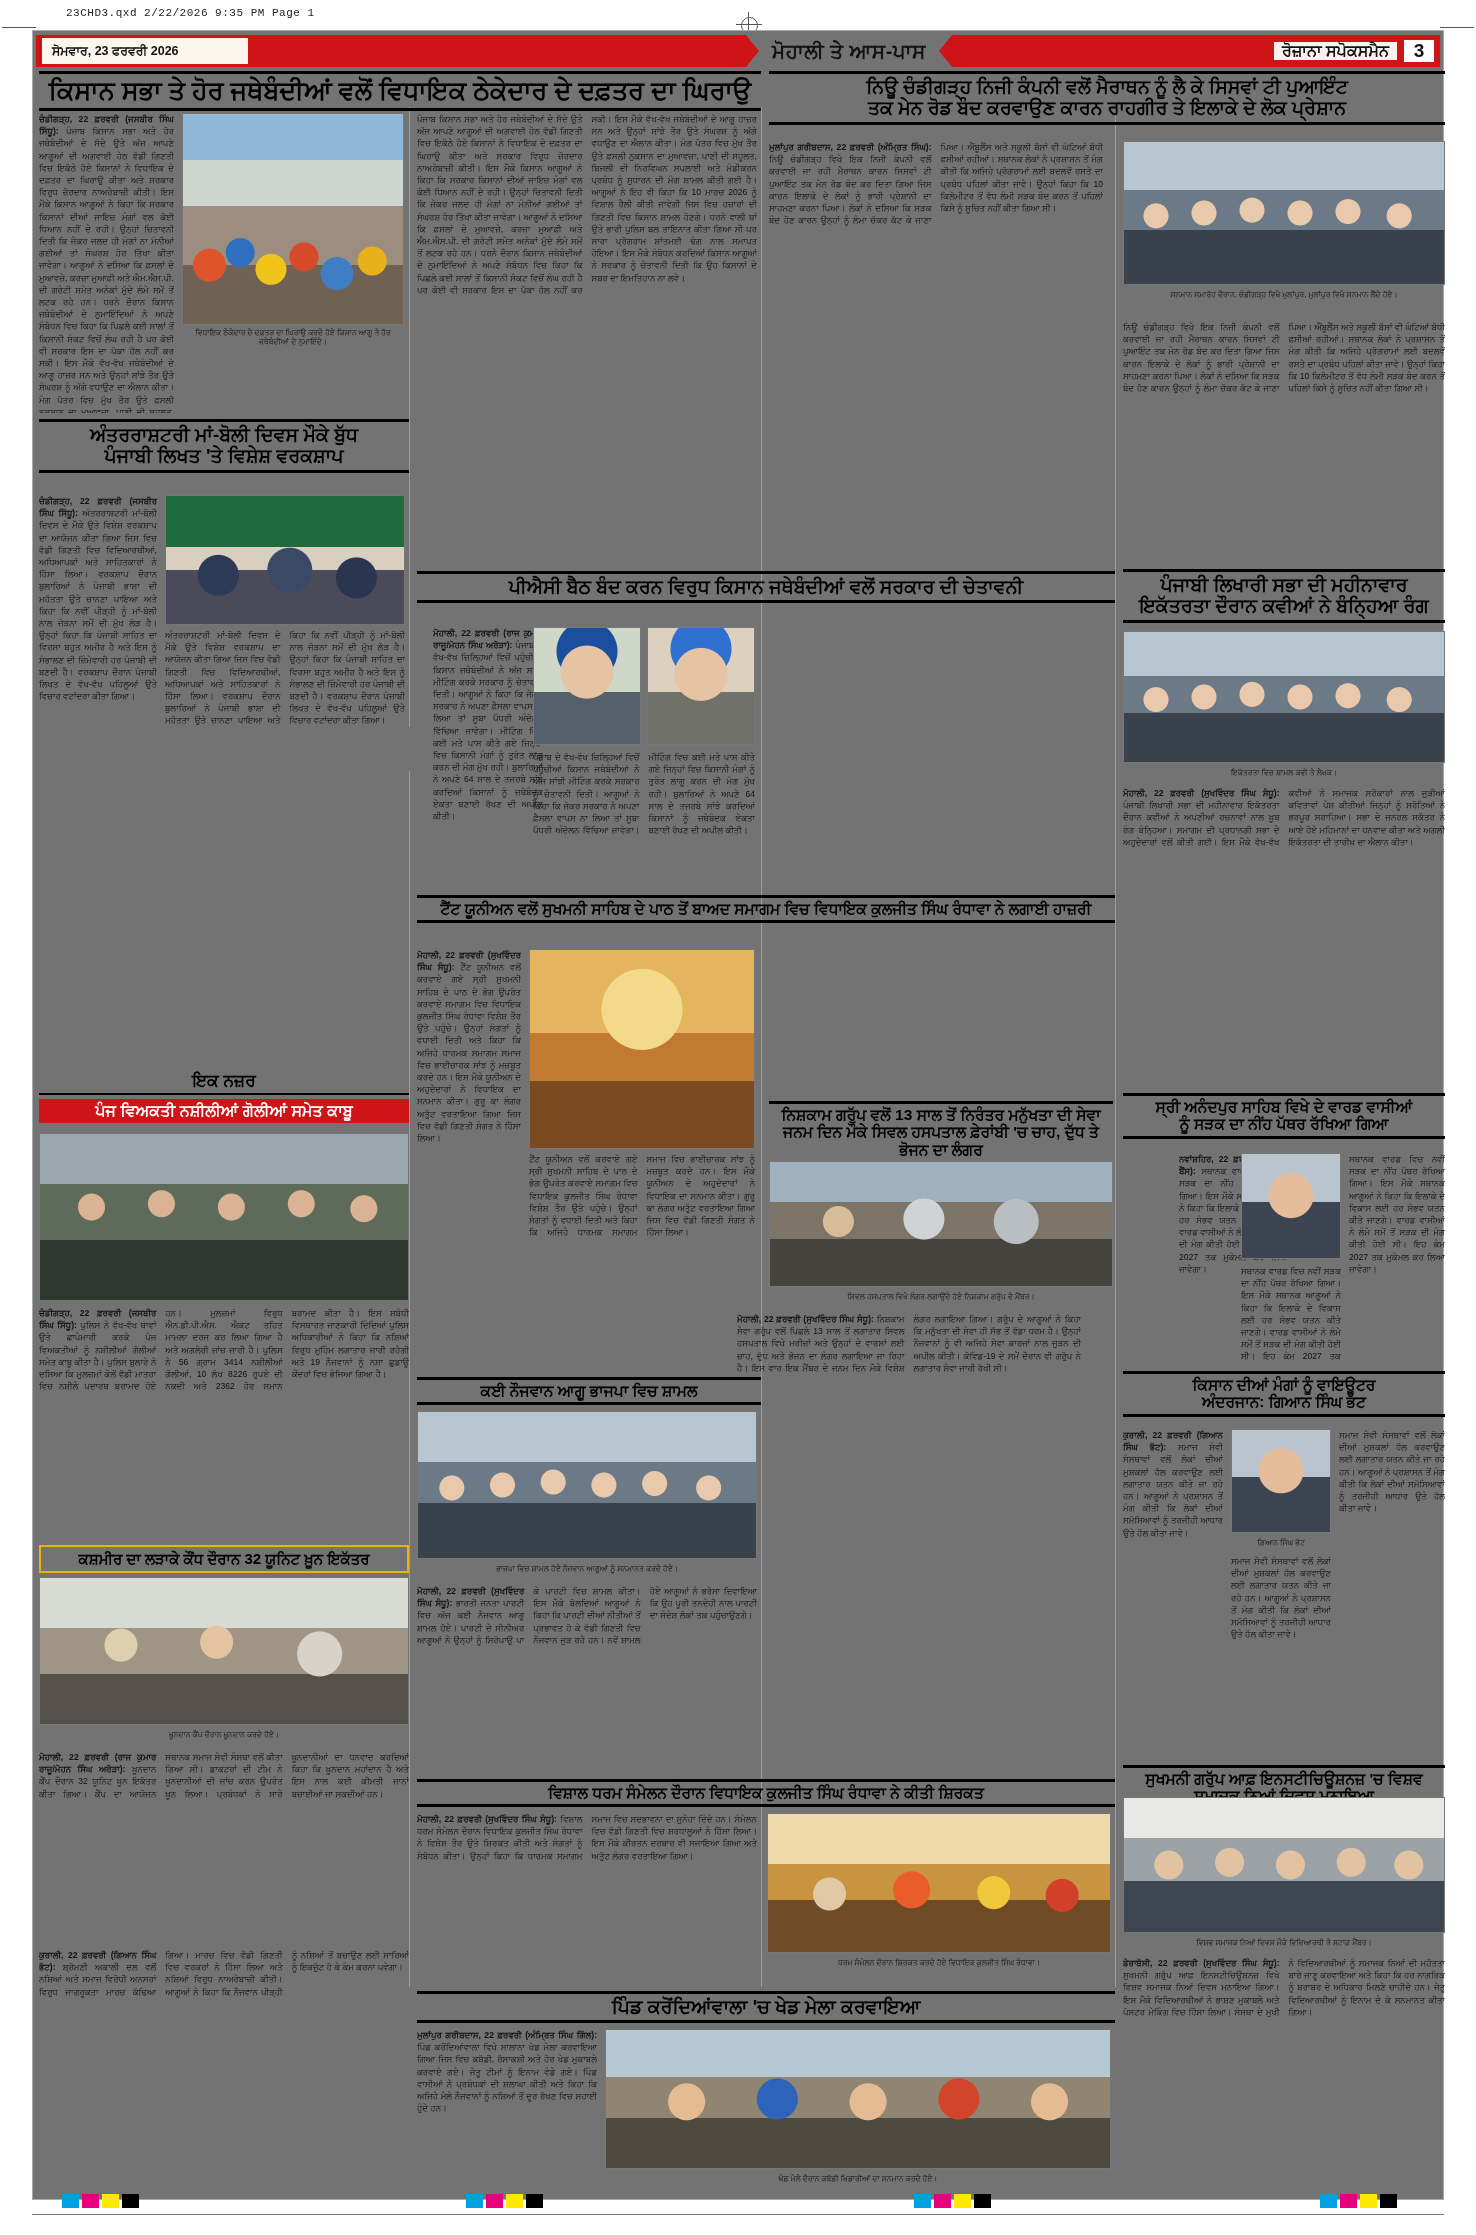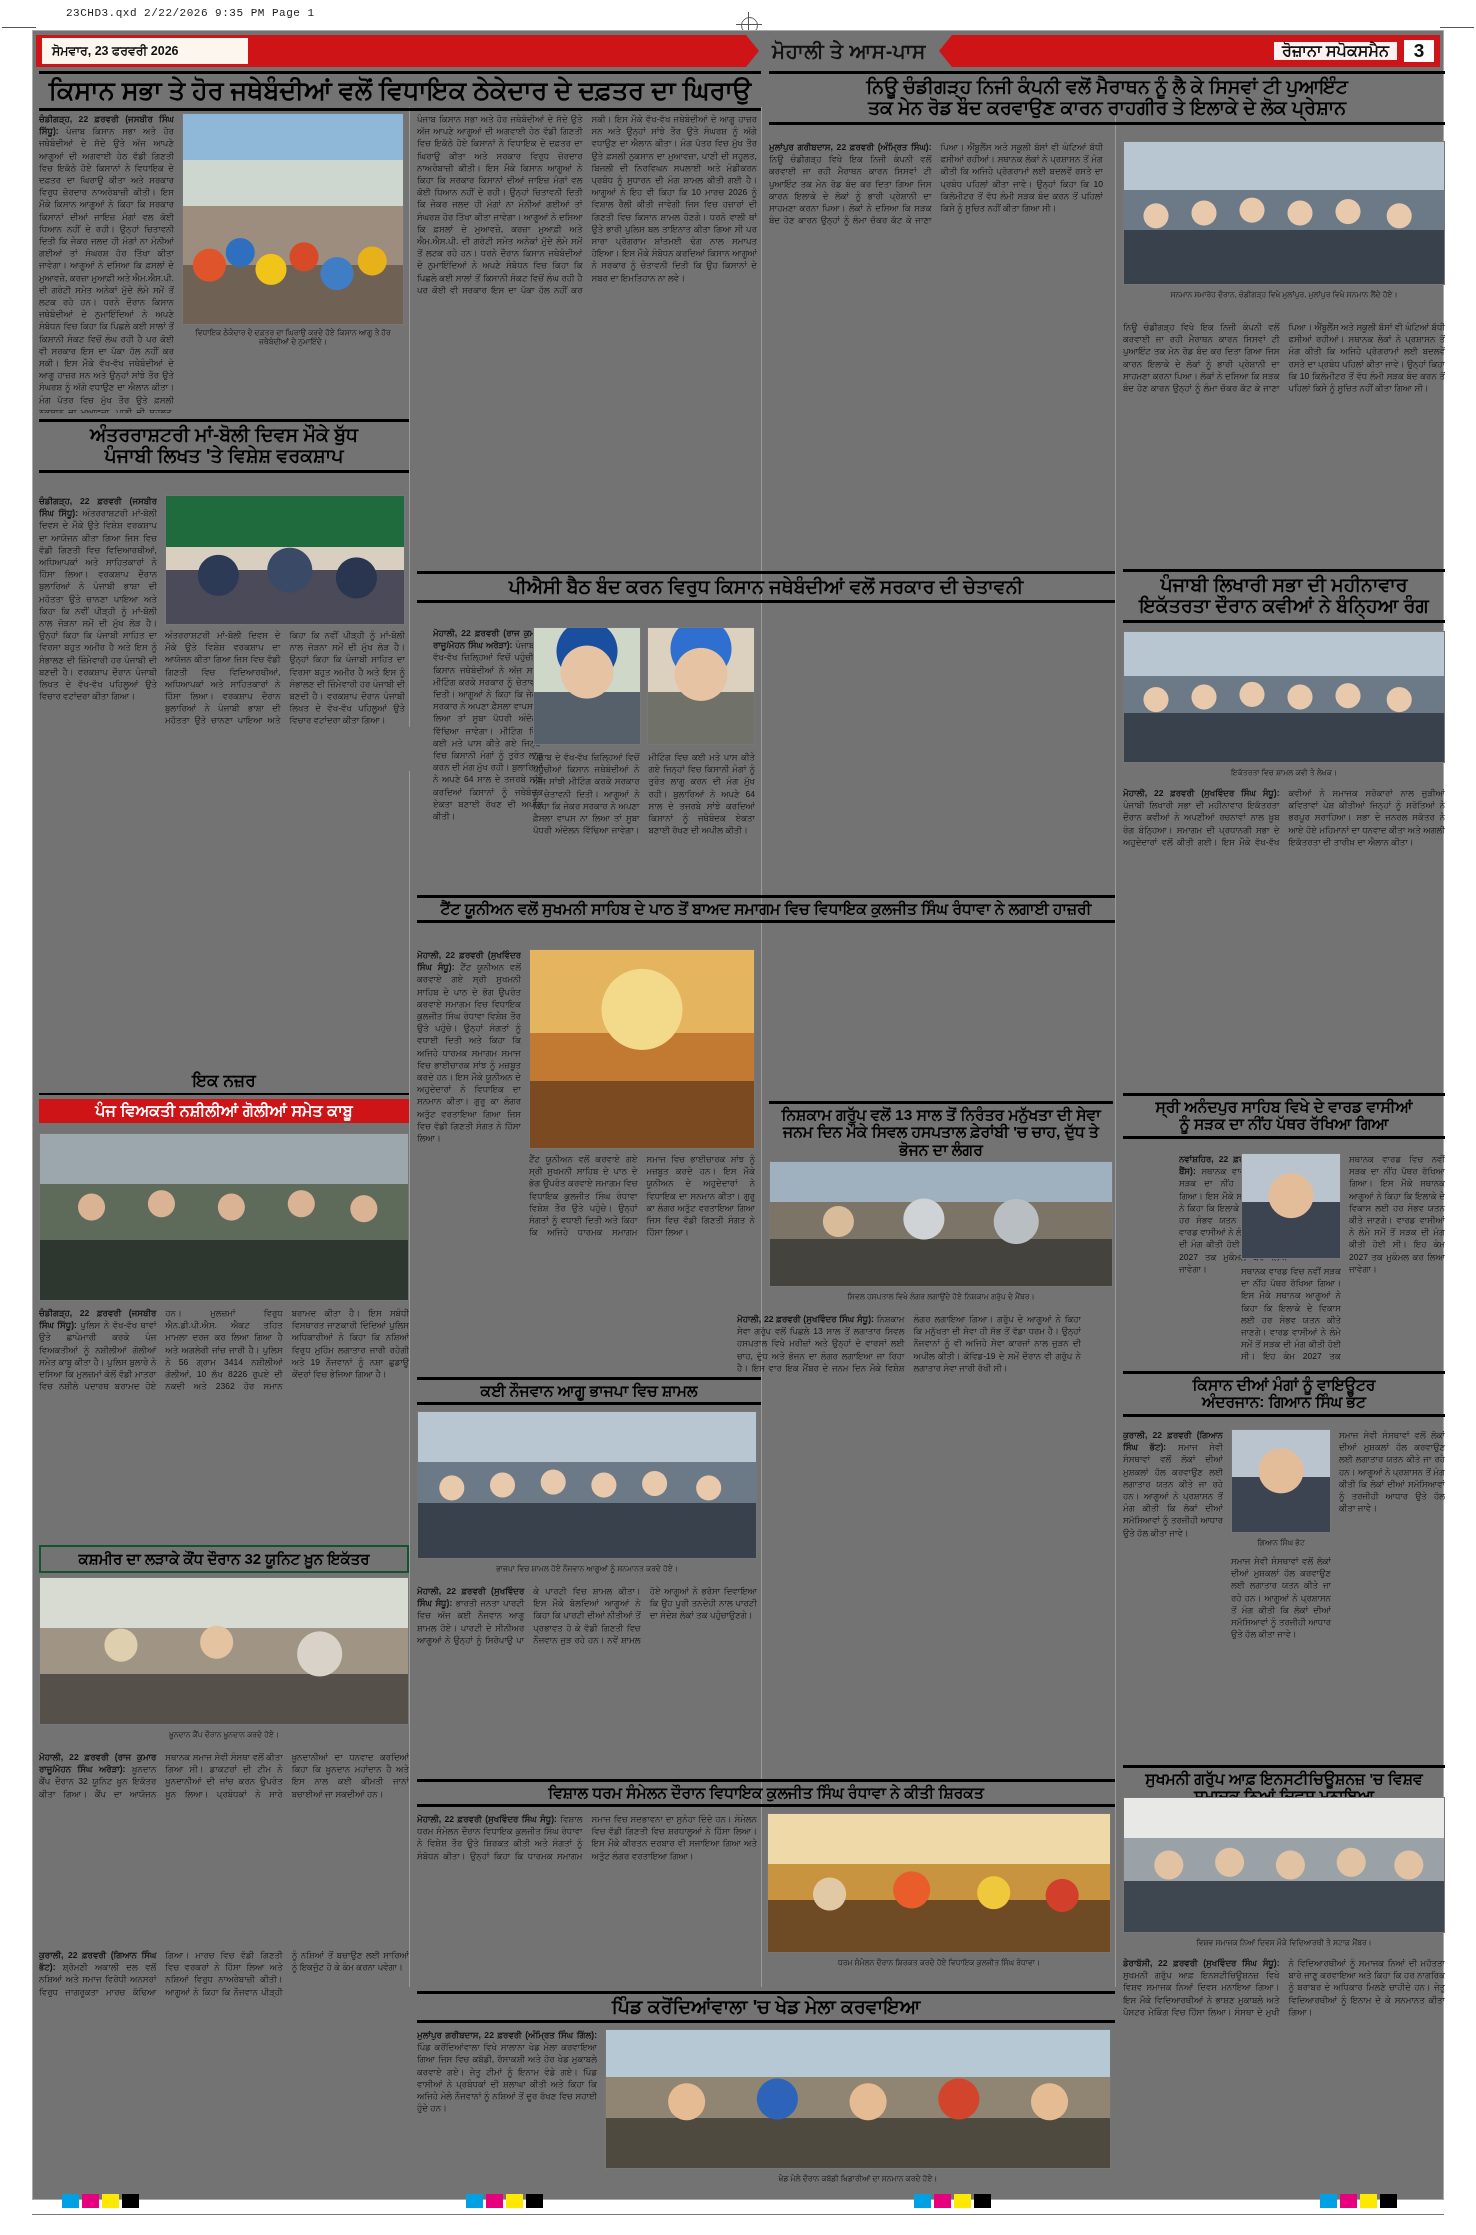--- a/index.html
+++ b/index.html
@@ -174,21 +174,21 @@
   }
   .hl-redbar {
     background: #cf1418;
     color: #fff;
     font-weight: bold;
     font-size: 16px;
     text-align: center;
     padding: 3px 0;
   }
   .hl-box {
-    border: 2px solid #14532d;
+    border: 2px solid #eab308;
     font-weight: bold;
     font-size: 15px;
     text-align: center;
     padding: 3px 0;
   }
 
   .body-text {
     font-size: 8.6px;
     line-height: 1.42;
     text-align: justify;

